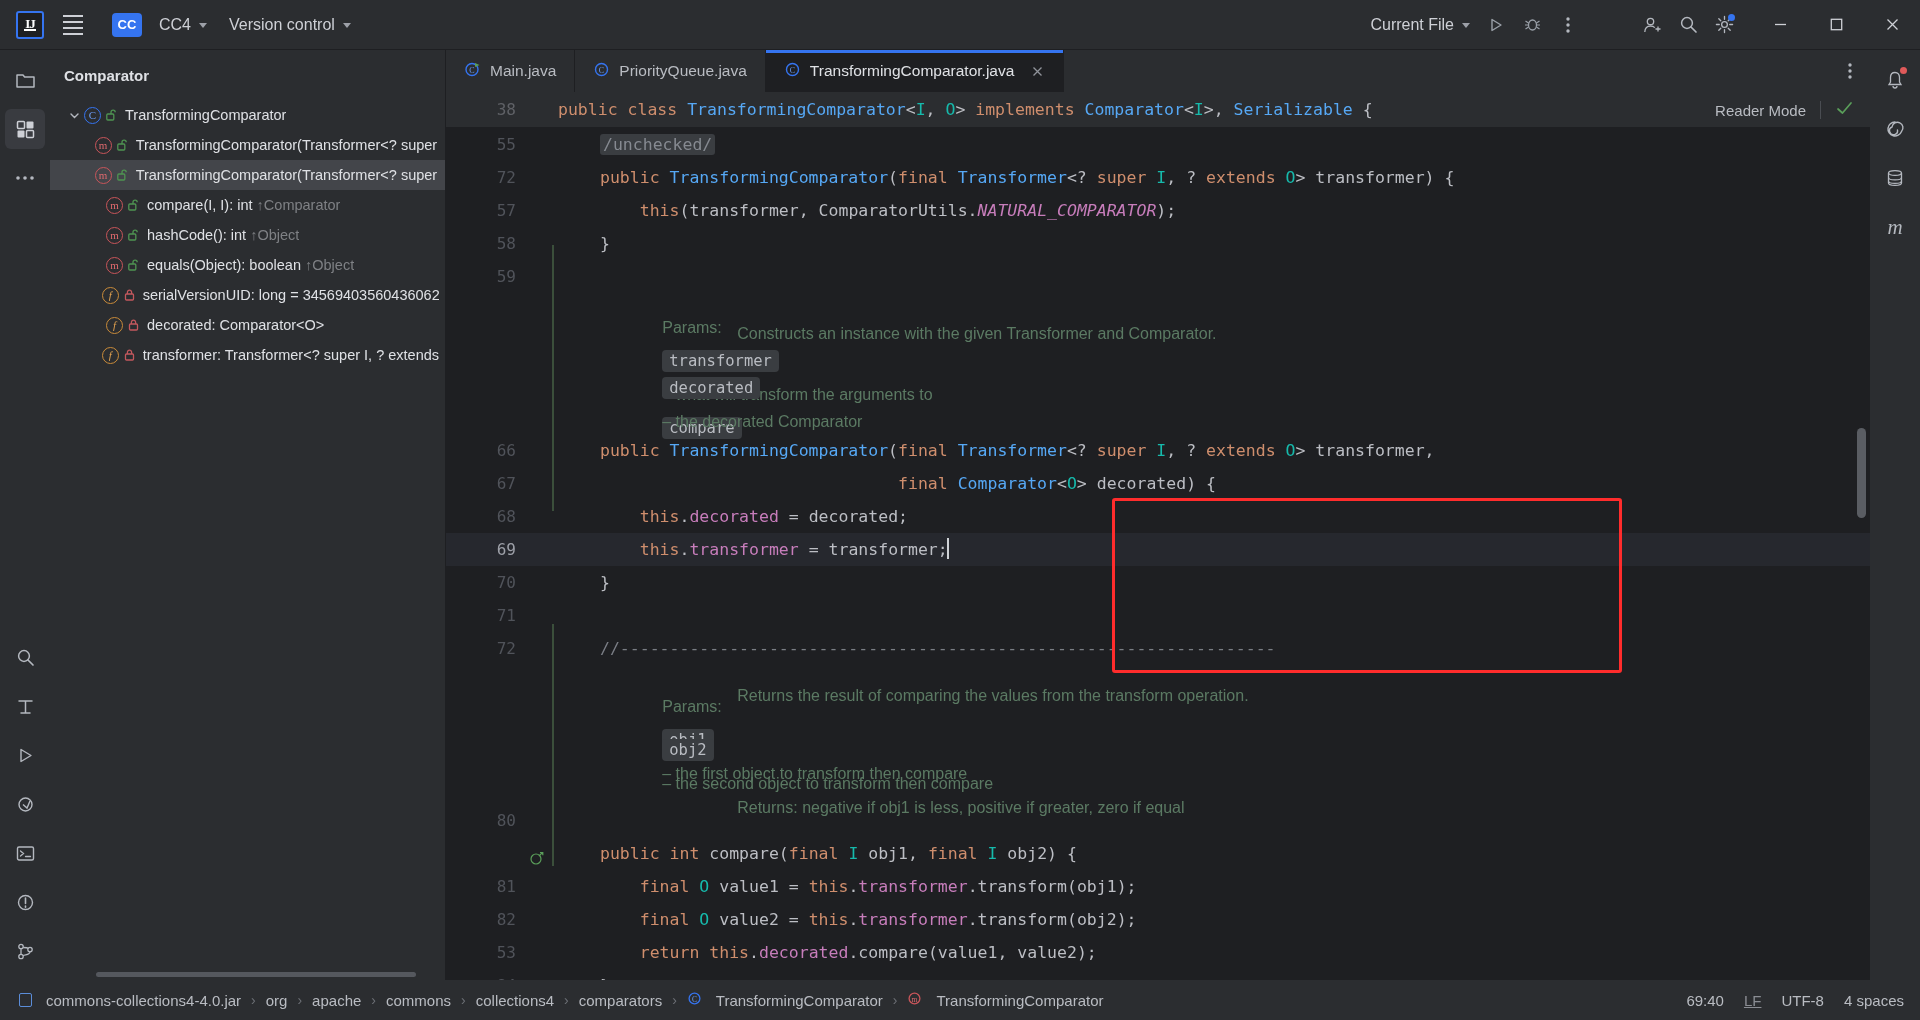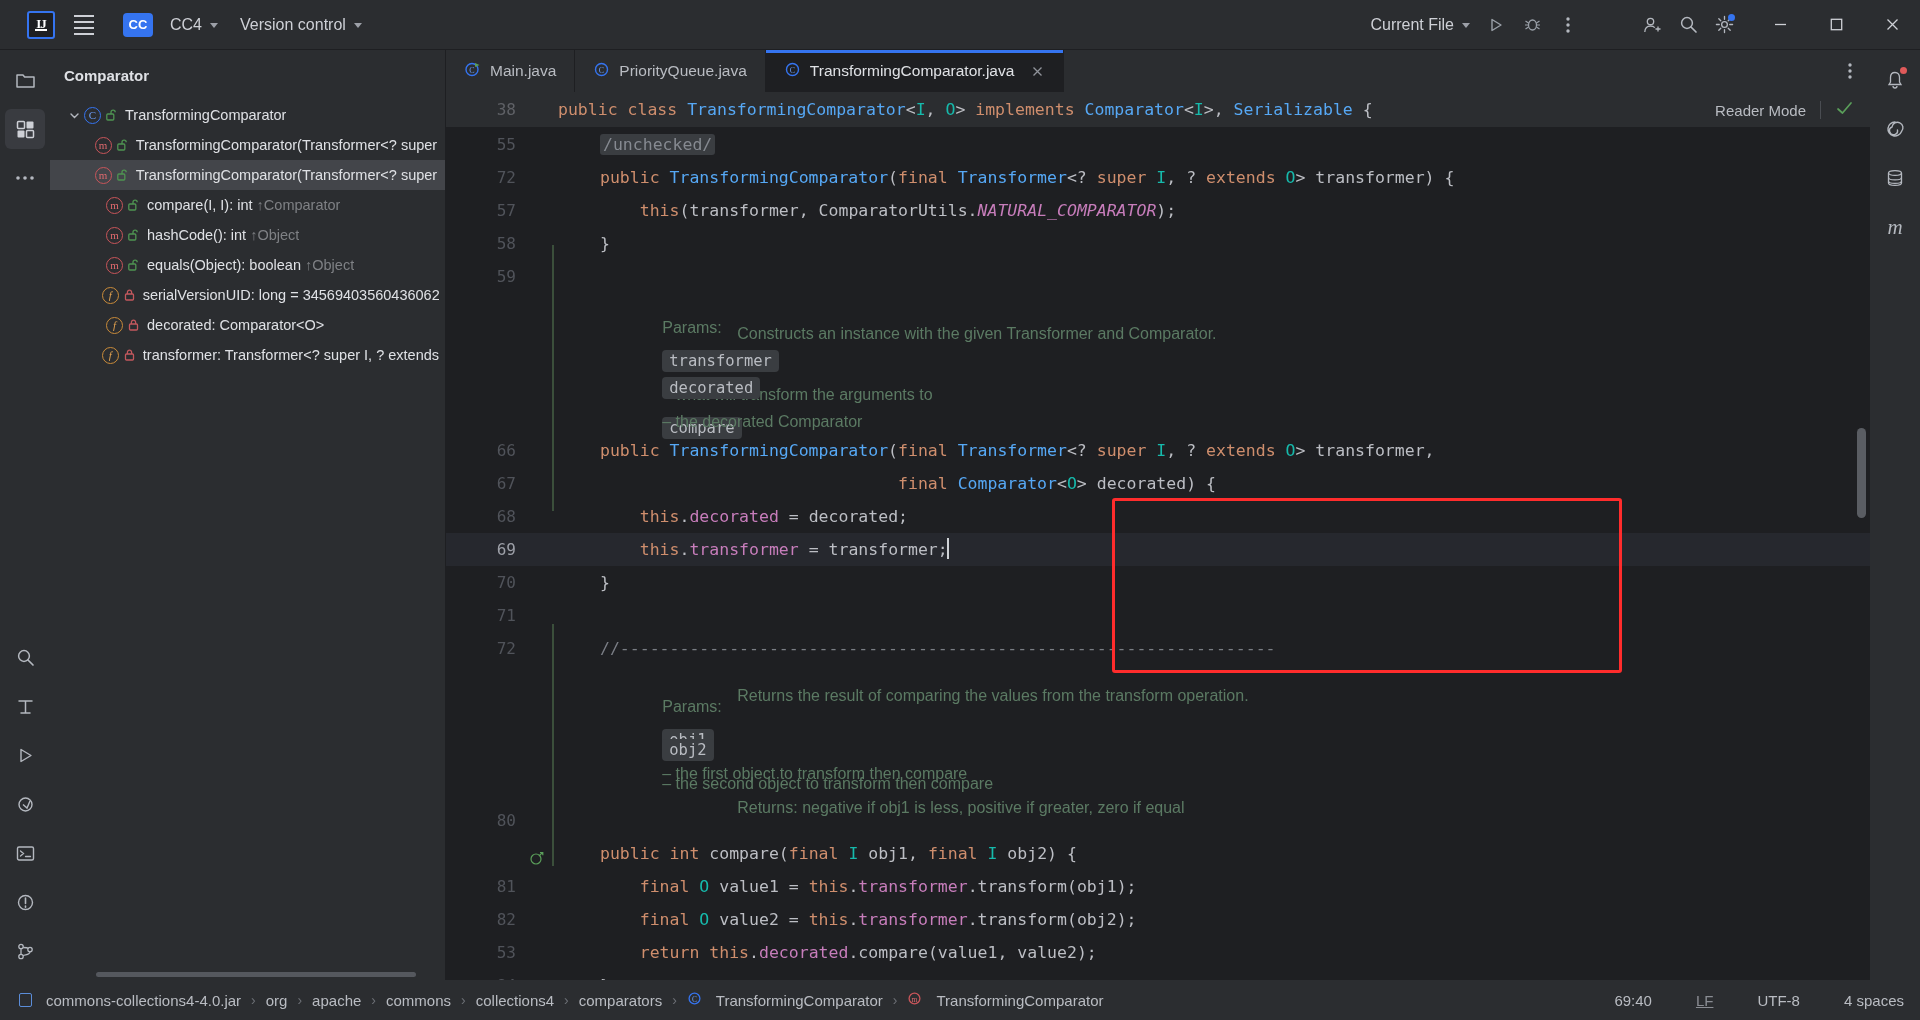--- a/index.html
+++ b/index.html
@@ -8,21 +8,21 @@
     background: #1e1f22;
     font-family: "Liberation Sans", sans-serif;
     overflow: hidden;
     color: #dfe1e5;
   }
   .app { position: relative; width: 1920px; height: 1020px; display: flex; flex-direction: column; }
 
   
   .titlebar {
     height: 50px; background: #2b2d30; display: flex; align-items: center;
-    border-bottom: 1px solid #1e1f22; flex: 0 0 50px; padding-left: 19px;
+    border-bottom: 1px solid #1e1f22; flex: 0 0 50px; padding-left: 8px;
   }
   .ij-logo {
     width: 28px; height: 28px; margin: 0 12px 0 8px; border-radius: 3px;
     background: #1e1f22; border: 2px solid #3574f0;
     display: flex; align-items: center; justify-content: center;
     font-size: 13px; font-weight: bold; color: #fff; letter-spacing: -1px;
     font-family: "Liberation Serif", serif;
   }
   .ij-logo span { border-bottom: 2px solid #fff; line-height: 11px; padding: 0 1px; }
   .hamburger { width: 34px; height: 34px; display: flex; flex-direction: column;
@@ -145,21 +145,21 @@
   .vscroll { position: absolute; right: 4px; width: 9px; background: #5a5d63; border-radius: 5px; }
 
   
   .status { height: 40px; background: #2b2d30; display: flex; align-items: center;
     flex: 0 0 40px; padding: 0 16px; font-size: 15px; color: #b9bcc2; }
   .crumbs { display: flex; align-items: center; gap: 7px; }
   .crumb { display: flex; align-items: center; gap: 14px; cursor: pointer; padding: 2px 3px; border-radius: 3px; }
   .sep { color: #6d7076; font-size: 14px; }
   .jaricon { width: 13px; height: 14px; border: 1.5px solid #5b8dd9; border-radius: 2px; }
   .status .grow { flex: 1; }
-  .sright { display: flex; align-items: flex-end; gap: 44px; }
+  .sright { display: flex; align-items: flex-end; gap: 20px; }
   .sright span { cursor: pointer; }
   .sdim { color: #8a8d93; text-decoration: underline; }
 </style>
 </head>
 <body>
 
 <div class="app">
 
   <div class="titlebar">
     <div class="ij-logo">

